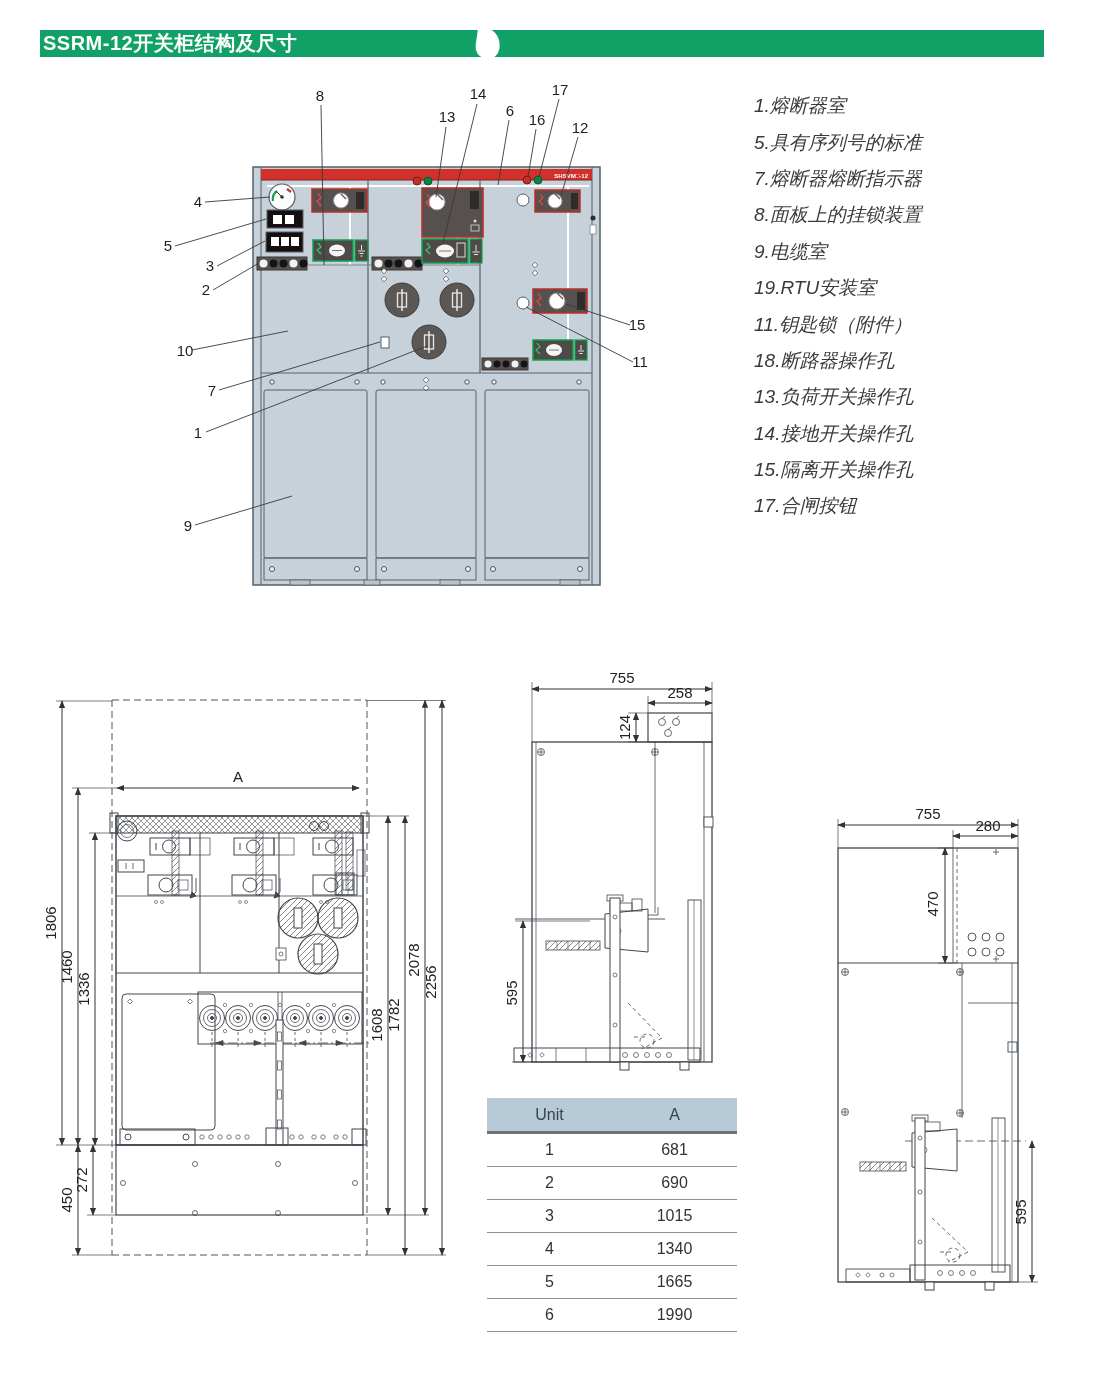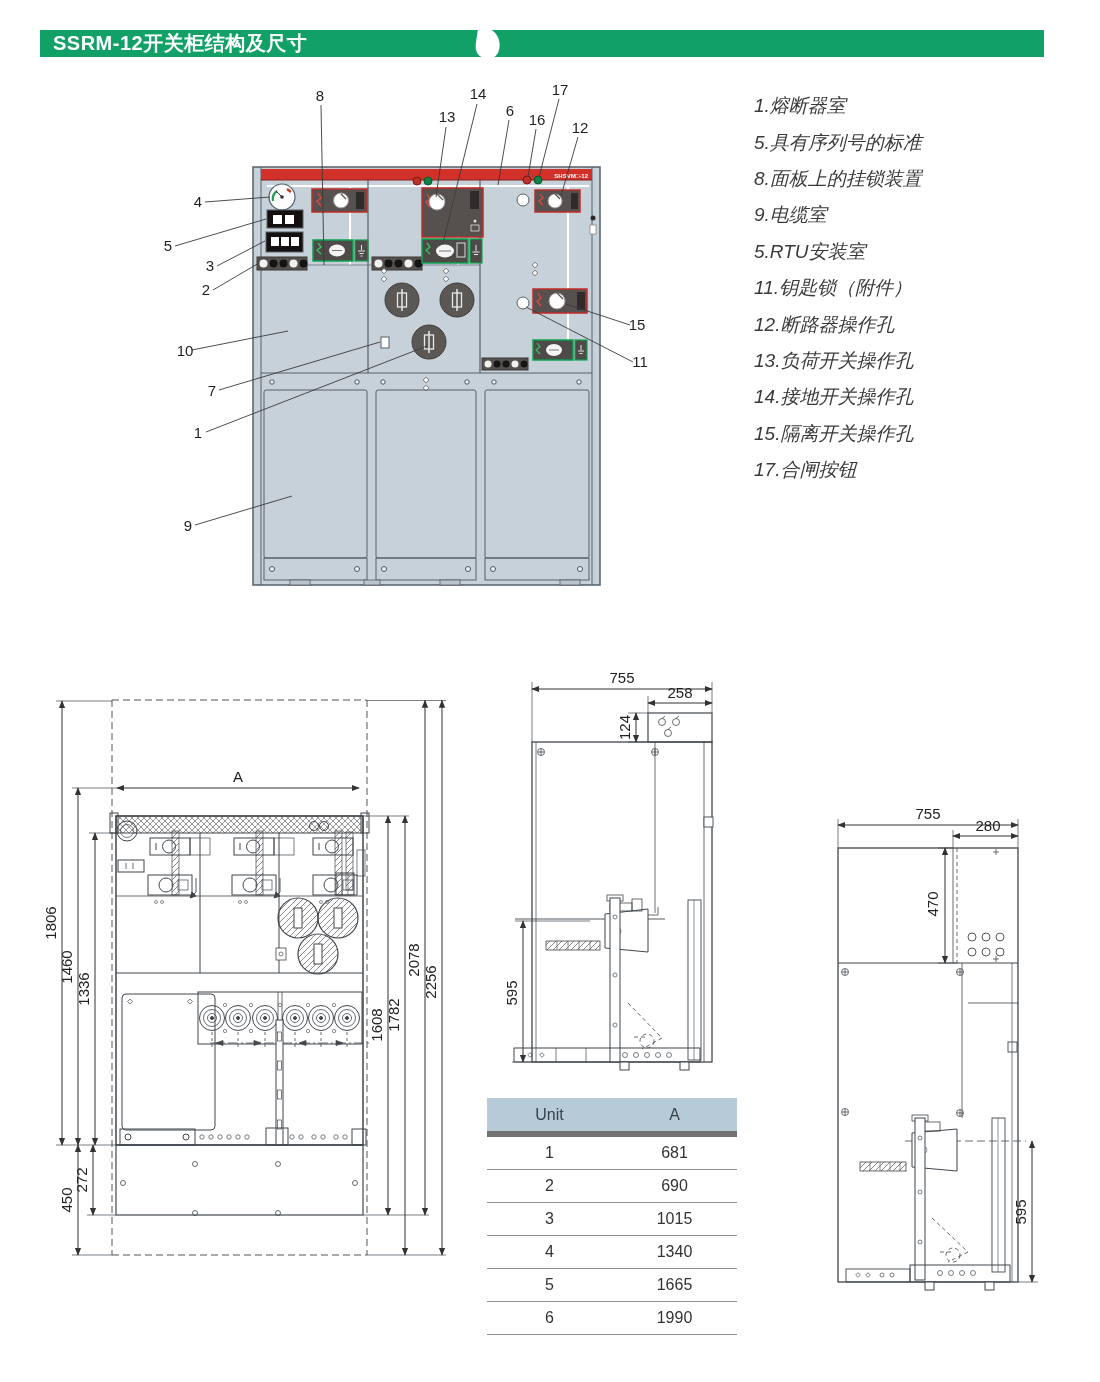--- a/index.html
+++ b/index.html
@@ -1,49 +1,50 @@
 <!DOCTYPE html>
 <html><head>
 <meta charset="utf-8">
 <style>
   html,body{margin:0;padding:0;background:#ffffff;}
   body{width:1100px;height:1382px;position:relative;font-family:"Liberation Sans","DejaVu Sans",sans-serif;overflow:hidden;}
   .page{position:absolute;inset:0;background:#fff;}
   .header-bar{position:absolute;left:40px;top:30px;width:1004px;height:27px;background:#11a167;}
-  .header-title{color:#fff;font-size:20px;font-weight:bold;line-height:27px;padding-left:13px;letter-spacing:.5px;white-space:nowrap;}
+  .header-title{color:#fff;font-size:20px;font-weight:bold;line-height:27px;padding-left:3px;letter-spacing:.5px;white-space:nowrap;}
   .header-notch{position:absolute;left:476px;top:29px;width:24px;height:29px;background:#fff;border-radius:12% 95% 60% 60%;transform:rotate(8deg);}
   .legend{position:absolute;left:754px;top:88px;width:310px;font-style:italic;}
   .legend-item{height:36.4px;display:flex;align-items:center;font-size:19px;color:#3a3a3a;white-space:nowrap;}
   .dim-table{position:absolute;left:487px;top:1098px;width:250px;font-size:16px;color:#333;}
-  .t-header{display:flex;background:#b6cad7;height:33px;line-height:33px;color:#39434b;border-bottom:6px solid #737373;}
+  .t-header{display:flex;background:#b6cad7;height:33px;line-height:33px;color:#39434b;border-bottom:3px solid #737373;}
   .t-row{display:flex;height:32px;line-height:32px;border-bottom:1px solid #8f8f8f;background:#fff;}
   .t-cell{flex:1;text-align:center;}
   svg{position:absolute;overflow:visible;}
   svg text{font-family:"Liberation Sans","DejaVu Sans",sans-serif;}
   .callout{font-size:15px;fill:#1f1f1f;}
   .dimtxt{font-size:15px;fill:#222;}
 </style>
 </head>
 <body>
 
 <div class="page">
 
   <div class="header-bar">
     <div class="header-title">SSRM-12开关柜结构及尺寸</div>
   </div>
   <div class="header-notch"></div>
 
   <div class="legend">
     <div class="legend-item">1.熔断器室</div>
     <div class="legend-item">5.具有序列号的标准</div>
+    <div class="legend-item">7.熔断器熔断指示器</div>
     <div class="legend-item">8.面板上的挂锁装置</div>
     <div class="legend-item">9.电缆室</div>
-    <div class="legend-item">5.RTU安装室</div>
+    <div class="legend-item">19.RTU安装室</div>
     <div class="legend-item">11.钥匙锁（附件）</div>
-    <div class="legend-item">12.断路器操作孔</div>
+    <div class="legend-item">18.断路器操作孔</div>
     <div class="legend-item">13.负荷开关操作孔</div>
     <div class="legend-item">14.接地开关操作孔</div>
     <div class="legend-item">15.隔离开关操作孔</div>
     <div class="legend-item">17.合闸按钮</div>
   </div>
 
   <svg style="left:140px;top:75px" width="520" height="530" viewBox="0 0 520 530">
     <g>
       <rect x="113" y="92" width="347" height="418" fill="#c7d1da" stroke="#55606a" stroke-width="1.5"></rect>
       <line x1="121" y1="92" x2="121" y2="510" stroke="#55606a" stroke-width="1"></line>

